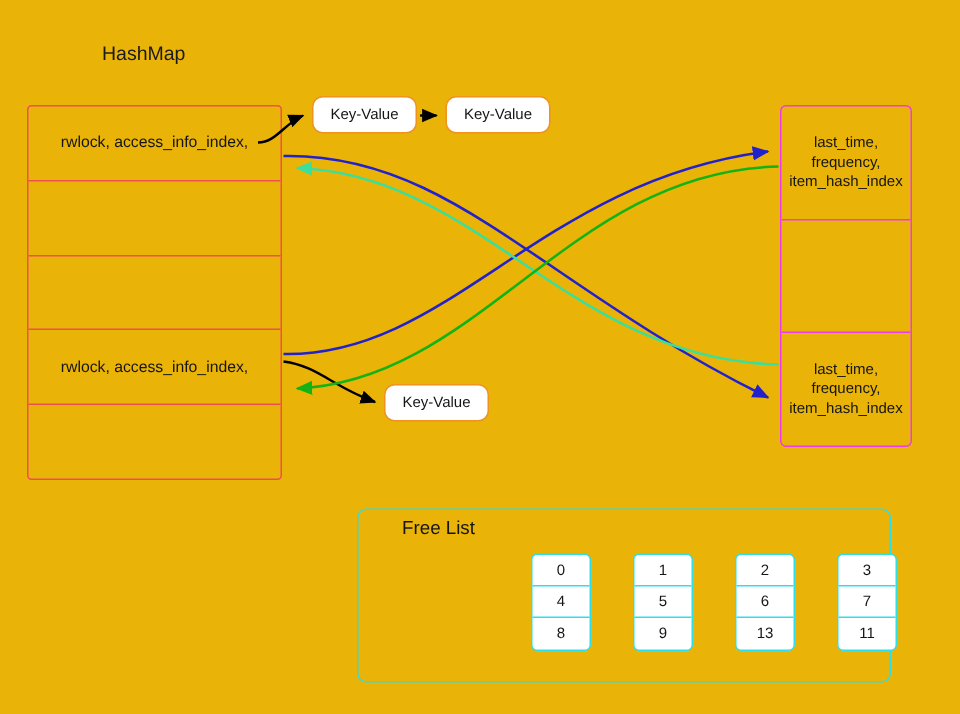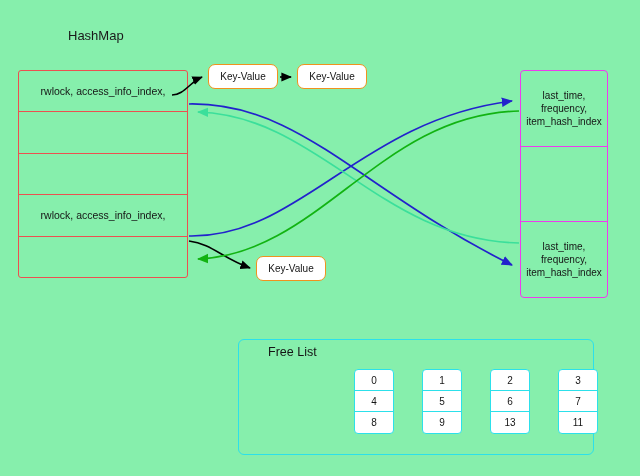--- a/index.html
+++ b/index.html
@@ -4,38 +4,38 @@
 <style>
   html, body {
     margin: 0;
     padding: 0;
     background: #ffffff;
   }
   #canvas {
     position: relative;
     width: 640px;
     height: 476px;
-    background: #86efac;
+    background: #eab308;
     font-family: "Liberation Sans", sans-serif;
     overflow: hidden;
   }
   .title {
     position: absolute;
     font-size: 13px;
     color: #1a1a1a;
     white-space: nowrap;
   }
 
   
   #hashmap-box {
     position: absolute;
     left: 18px;
     top: 70px;
     width: 170px;
-    height: 208px;
+    height: 250px;
     border: 1.6px solid #ec5050;
     border-radius: 3px;
     box-sizing: border-box;
     display: flex;
     flex-direction: column;
   }
   .hm-row {
     flex: 1 1 0;
     border-bottom: 1.4px solid #ec5050;
     box-sizing: border-box;

